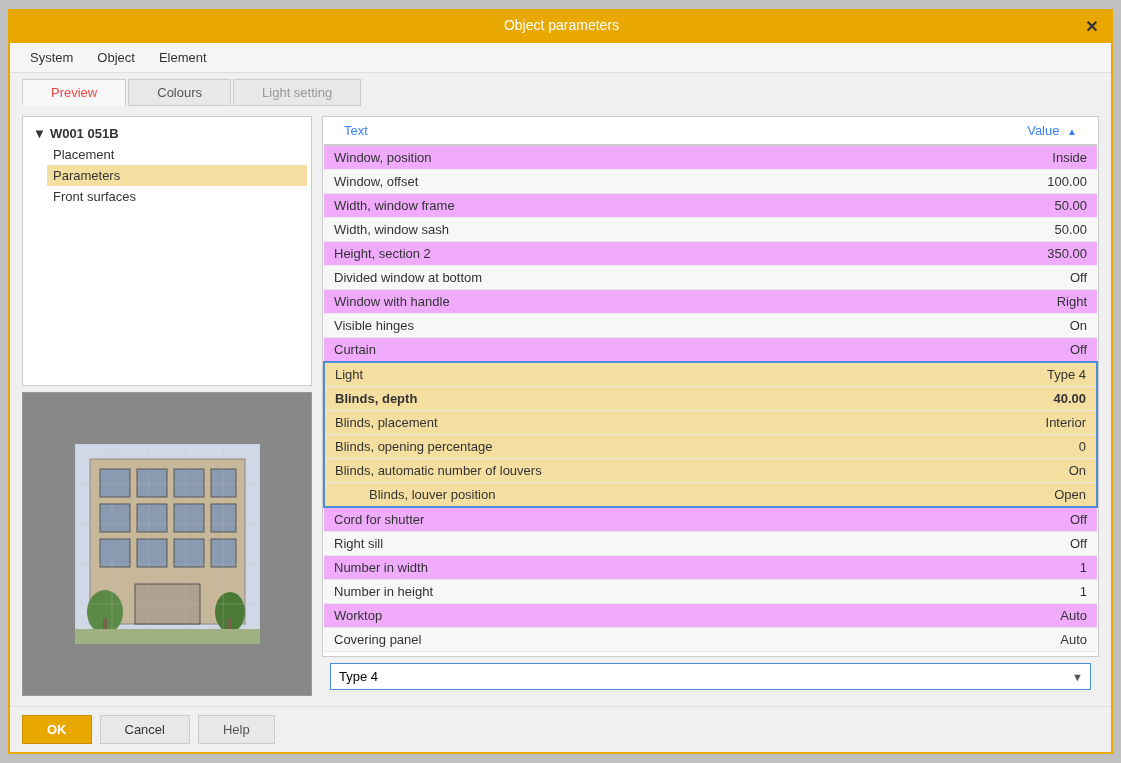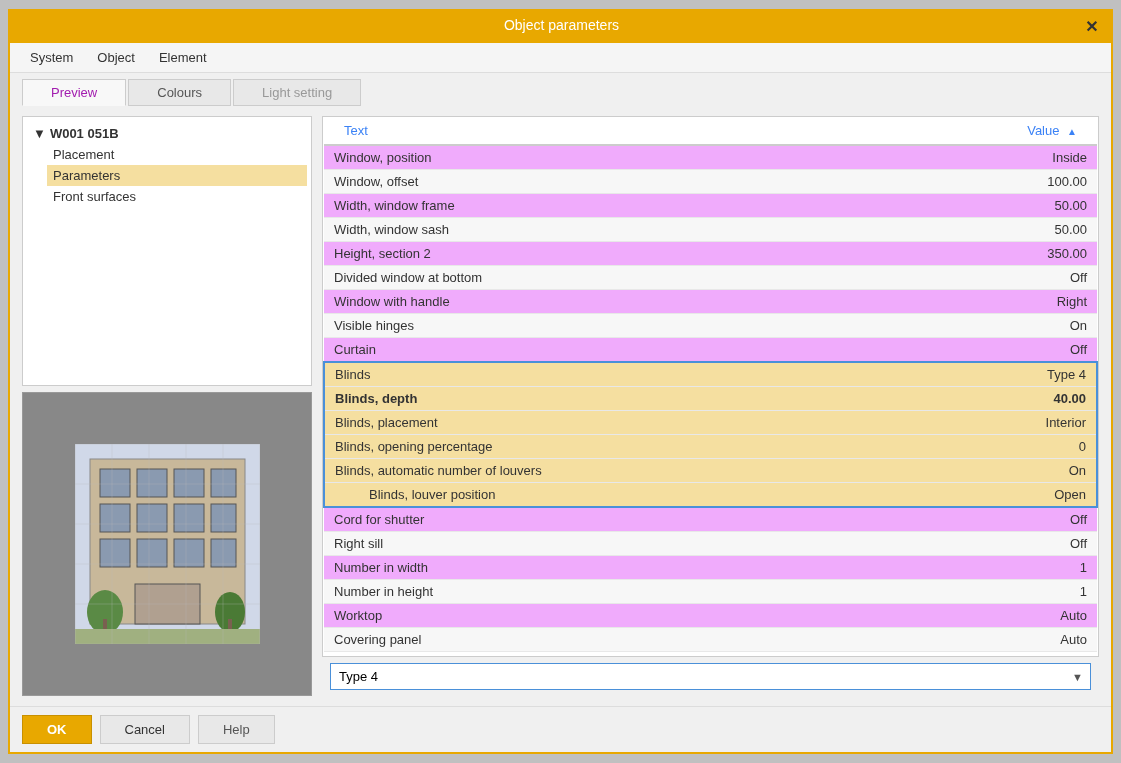--- a/index.html
+++ b/index.html
@@ -74,21 +74,21 @@
       padding: 5px 28px;
       border: 1px solid #ccc;
       background: #e8e8e8;
       cursor: pointer;
       font-size: 13px;
       color: #555;
     }
     .tab-btn.active {
       background: #f8f8f8;
       border-bottom: 1px solid #f8f8f8;
-      color: #a21caf;
+      color: #ef4444;
     }
     .tab-btn-light {
       padding: 5px 28px;
       border: 1px solid #ccc;
       background: #e8e8e8;
       color: #999;
       font-size: 13px;
     }
     .content-area {
       display: flex;
@@ -384,21 +384,21 @@
               </tr>
               <tr class="even-row">
                 <td>Visible hinges</td>
                 <td class="value-cell">On</td>
               </tr>
               <tr class="odd-row">
                 <td>Curtain</td>
                 <td class="value-cell">Off</td>
               </tr>
               <tr class="selected-row group-border-top" style="border-left: 2px solid rgb(74, 144, 217); border-right: 2px solid rgb(74, 144, 217);">
-                <td>Blinds</td>
+                <td>Light</td>
                 <td class="value-cell">Type 4</td>
               </tr>
               <tr class="selected-row" style="border-left: 2px solid rgb(74, 144, 217); border-right: 2px solid rgb(74, 144, 217); font-weight: bold;">
                 <td>Blinds, depth</td>
                 <td class="value-cell">40.00</td>
               </tr>
               <tr class="selected-row" style="border-left: 2px solid rgb(74, 144, 217); border-right: 2px solid rgb(74, 144, 217);">
                 <td>Blinds, placement</td>
                 <td class="value-cell">Interior</td>
               </tr>

